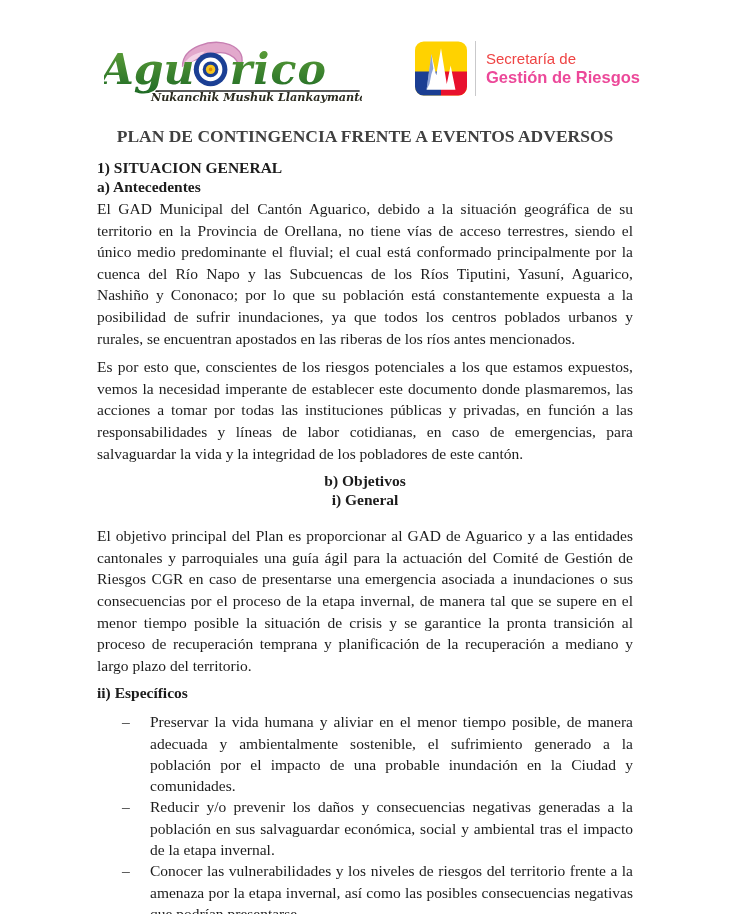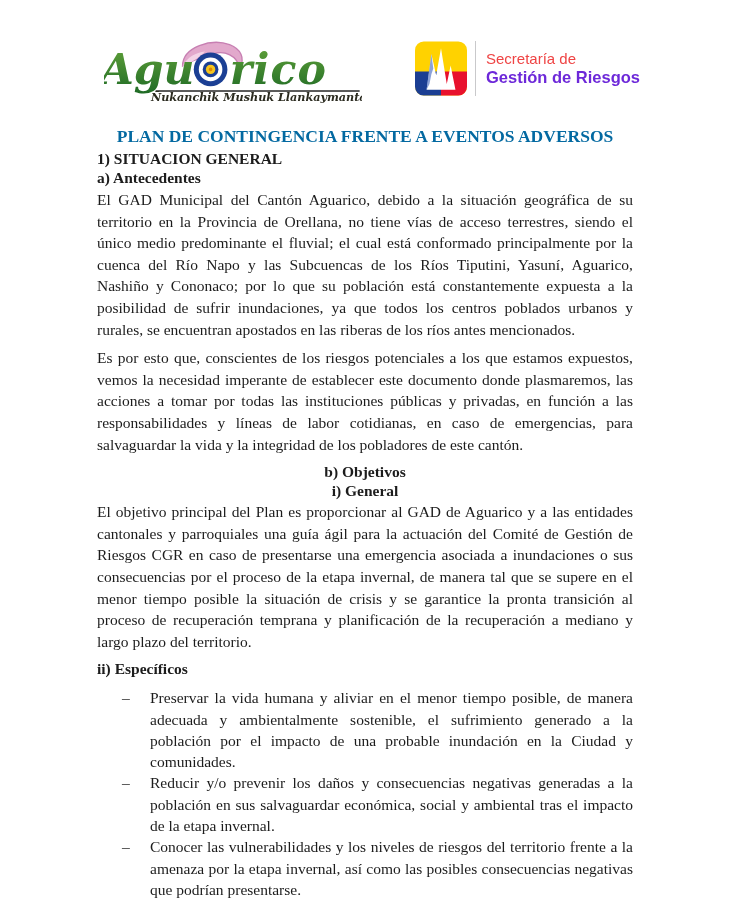--- a/index.html
+++ b/index.html
@@ -20,41 +20,41 @@
     align-items:flex-start;
     padding:38px 90px 0 104px;
     height:66px;
   }
   .logo-aguarico svg { width:258px; height:65px; display:block; }
   .logo-sgr { display:flex; align-items:center; gap:8px; padding-top:3px; }
   .logo-sgr svg.sgr-square { width:52px; height:55px; display:block; }
   .sgr-divider { width:1px; height:55px; background:#c9c9cb; }
   .sgr-text { font-family:"Liberation Sans", sans-serif; line-height:1.15; padding-left:2px; }
   .sgr-line1 { font-size:15px; color:#ef4444; font-weight:400; }
-  .sgr-line2 { font-size:16.5px; color:#6d28d9; font-weight:700; }
+  .sgr-line2 { font-size:16.5px; color:#ec4899; font-weight:700; }
 
   
   .title {
     margin:20px 60px 0 60px;
     text-align:center;
     font-size:17.5px;
     font-weight:bold;
     line-height:25px;
-    color:#0369a1;
+    color:#404040;
   }
 
   
   .content { padding:0 97px; font-size:15.5px; }
   .heading { font-weight:bold; line-height:19px; }
-  .hg1 { }
+  .hg1 { margin-top:9px; }
   .para { margin:0; text-align:justify; line-height:21.6px; }
   .p1 { margin-top:2px; }
   .p2 { margin-top:7px; }
   .hg2 { margin-top:7px;text-align:center; }
-  .p3 { margin-top:1px; }
+  .p3 { margin-top:16px; }
   .hg3 { margin-top:7px; }
 
   .bullets { margin-top:9px; }
   .bullet { display:flex; line-height:21.3px; }
   .bullet .dash {
     width:53px; min-width:53px;
     padding-left:25px;
     box-sizing:border-box;
   }
   .bullet .btext { flex:1; text-align:justify; }

